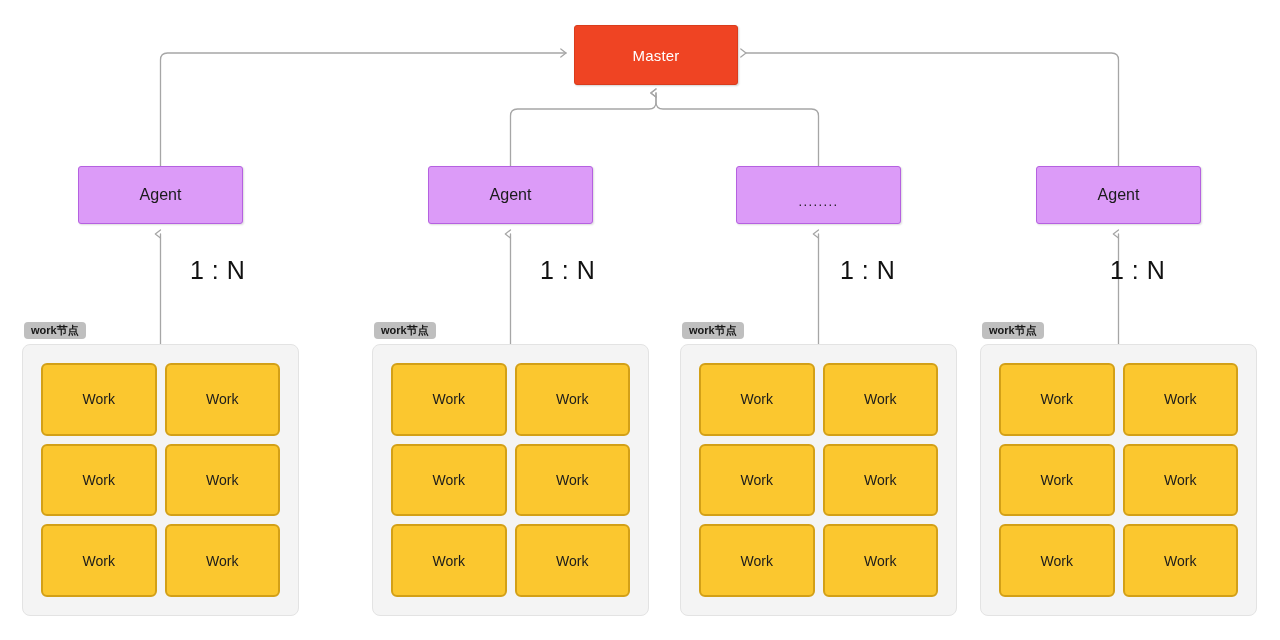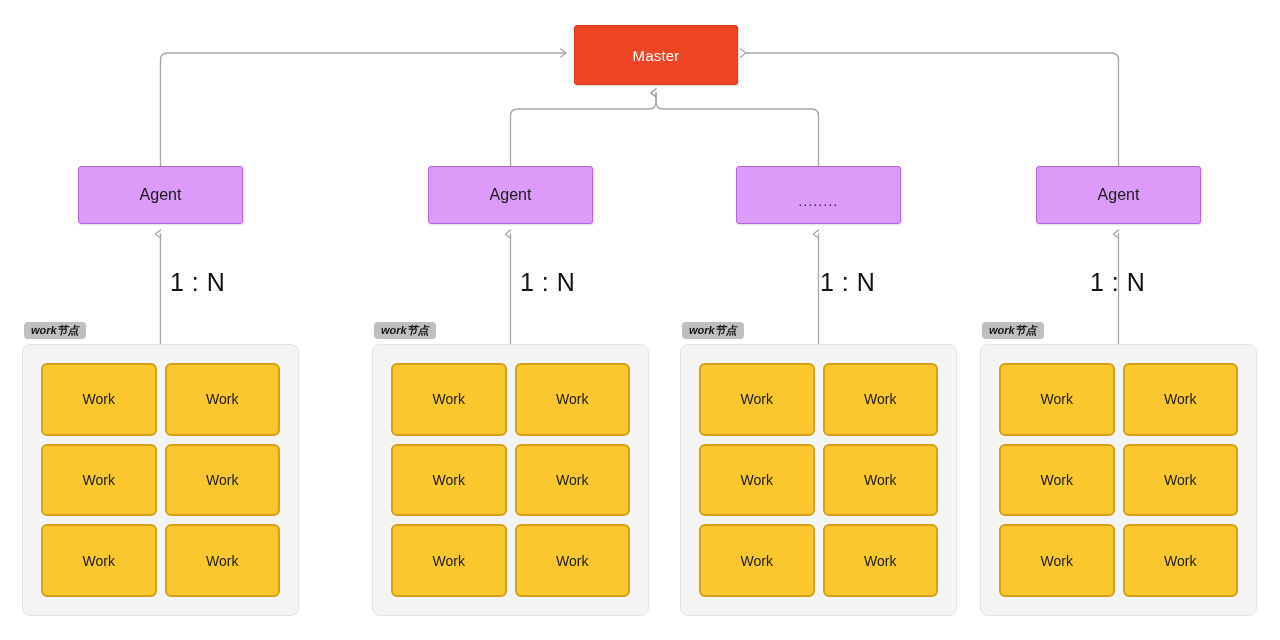--- a/index.html
+++ b/index.html
@@ -72,25 +72,26 @@
     color: #1b1b1b;
   }
   #agent-0 { left: 78px;   width: 165px; }
   #agent-1 { left: 428px;  width: 165px; }
   #agent-2 { left: 736px;  width: 165px; }
   #agent-3 { left: 1036px; width: 165px; }
 
   
   .ratio-label {
     position: absolute;
-    top: 268px;
+    top: 256px;
     font-size: 25px;
     color: #111111;
     white-space: nowrap;
     letter-spacing: 0.5px;
+    margin-left: 20px;
   }
   #ratio-0 { left: 170px; }
   #ratio-1 { left: 520px; }
   #ratio-2 { left: 820px; }
   #ratio-3 { left: 1090px; }
 
   
   .work-group {
     position: absolute;
     top: 344px;
@@ -111,21 +112,20 @@
     height: 17px;
     padding: 0 7px;
     background: #bfbfbf;
     border-radius: 4px;
     color: #171717;
     font-size: 11px;
     font-weight: bold;
     line-height: 17px;
     white-space: nowrap;
     box-sizing: border-box;
-    font-style: italic;
   }
   #badge-0 { left: 24px; }
   #badge-1 { left: 374px; }
   #badge-2 { left: 682px; }
   #badge-3 { left: 982px; }
 
   .work-grid {
     position: absolute;
     left: 18px;
     top: 18px;

